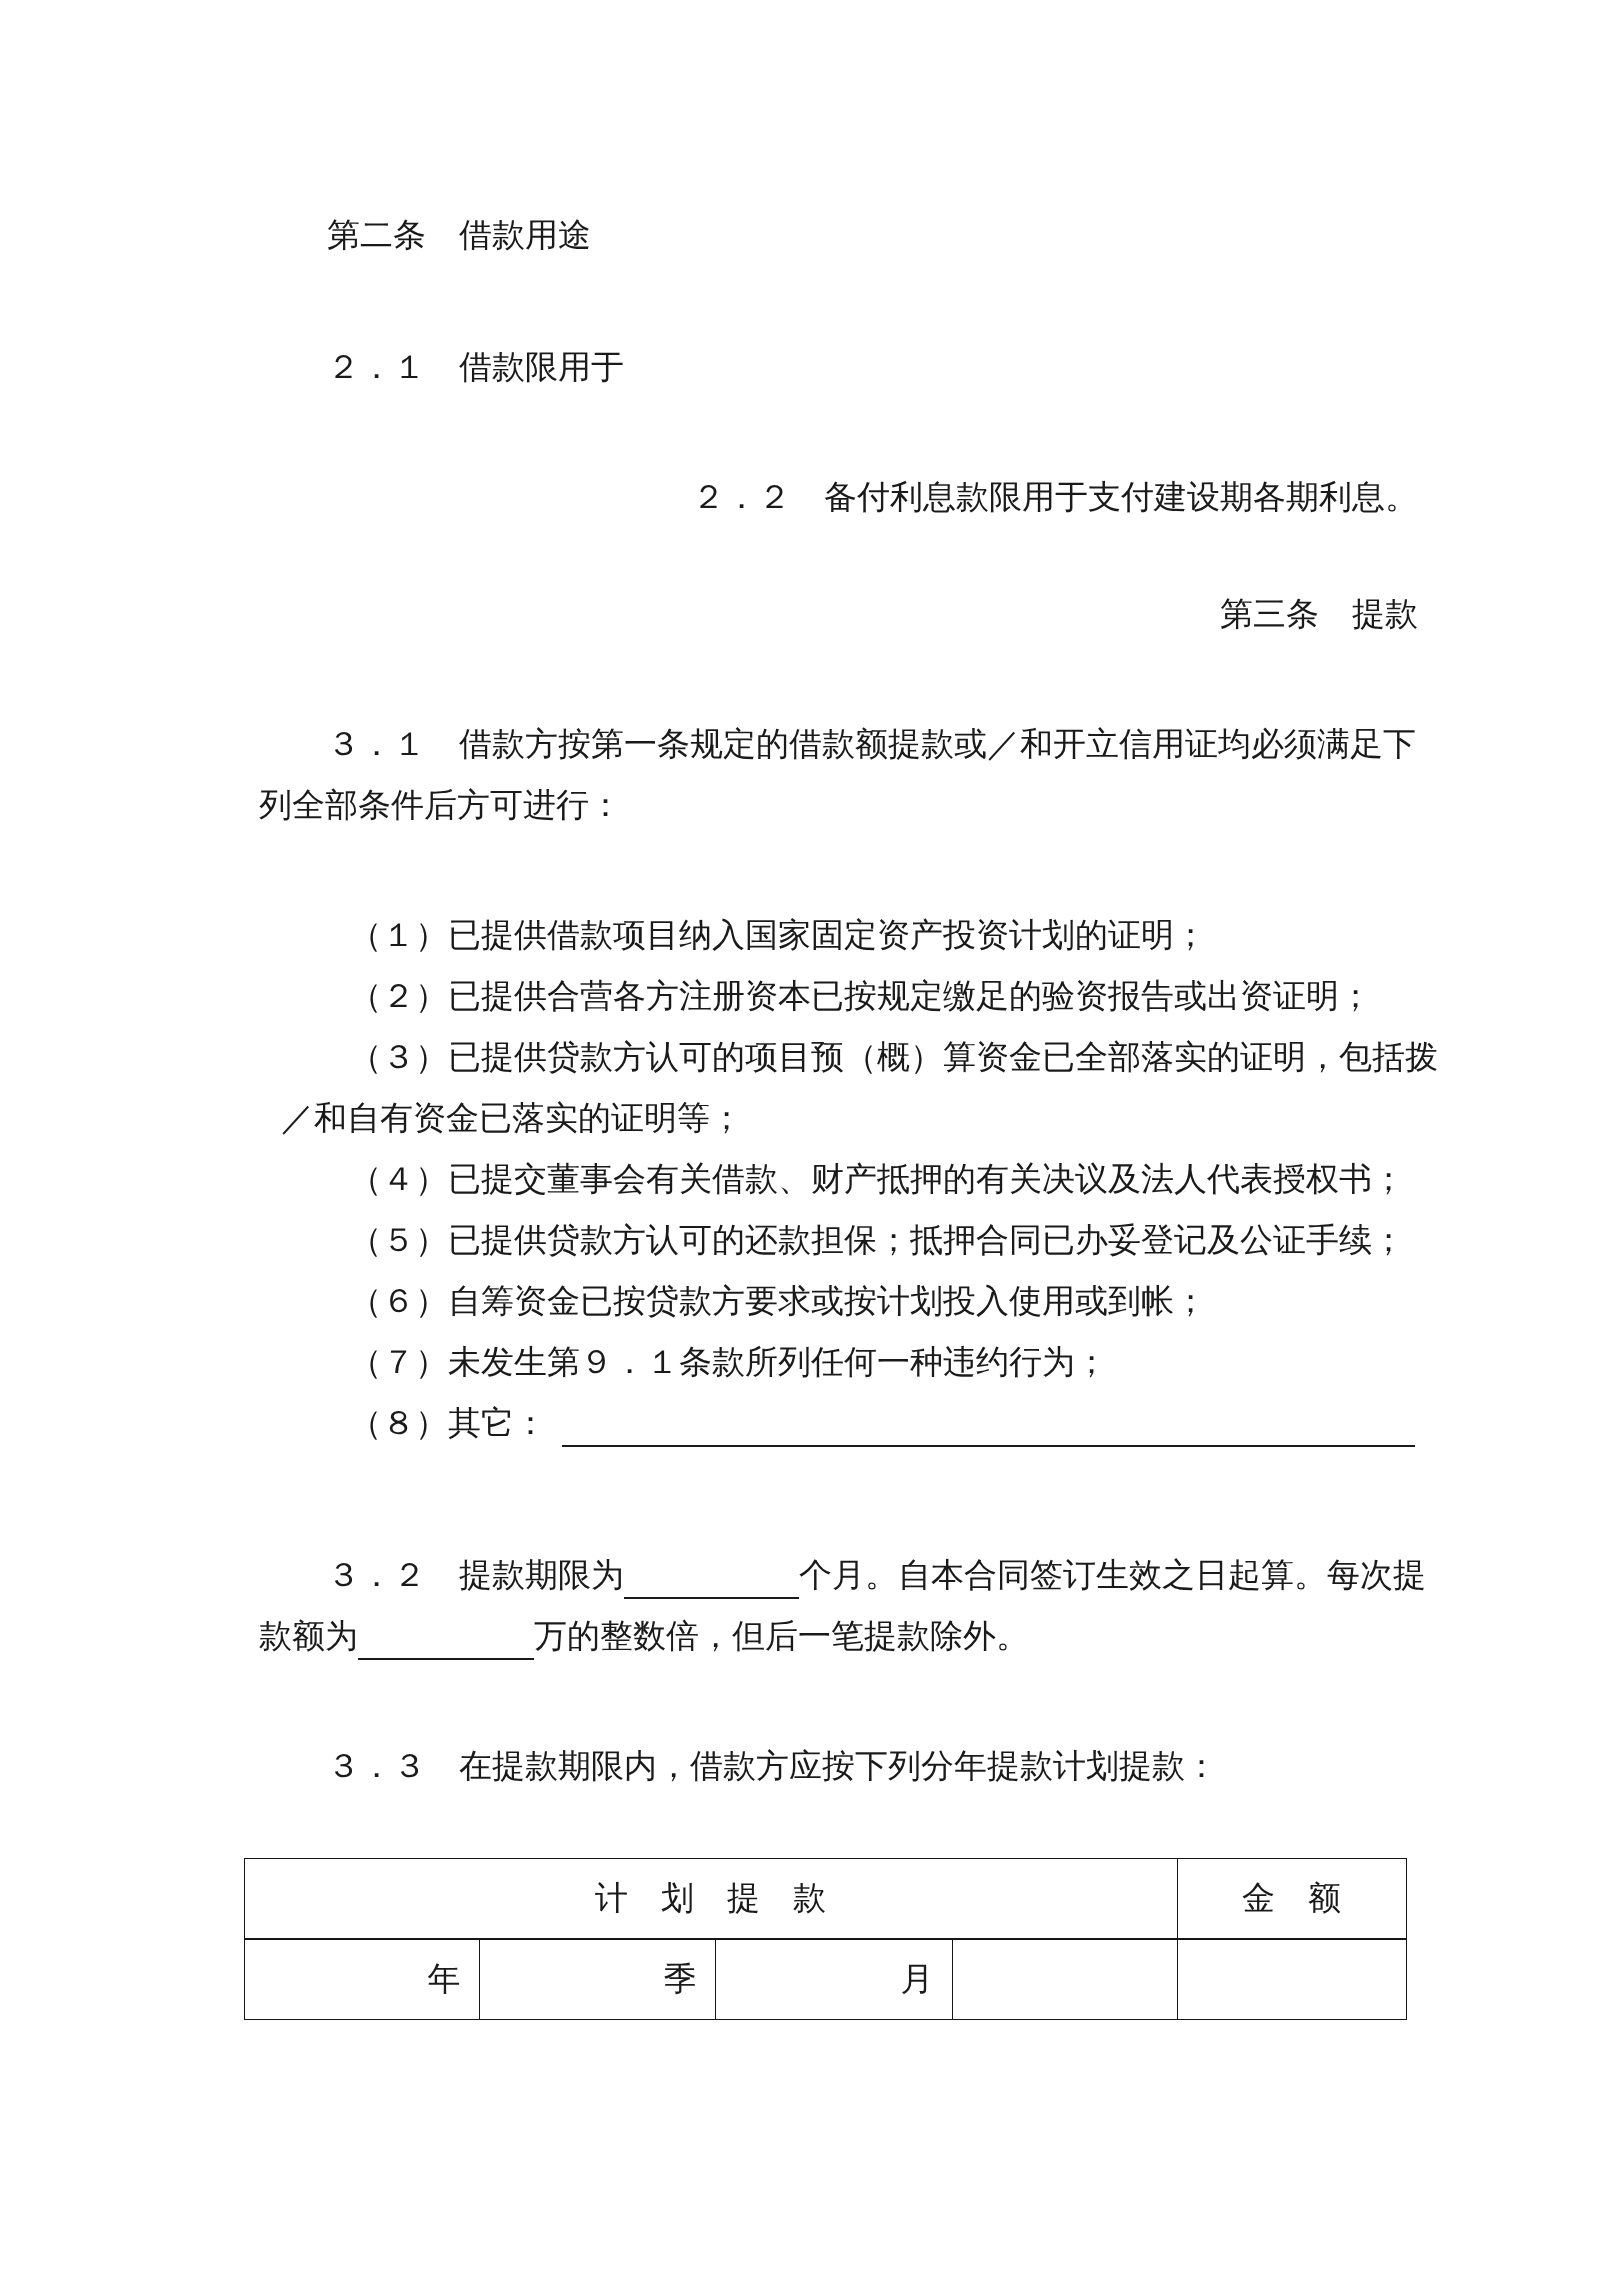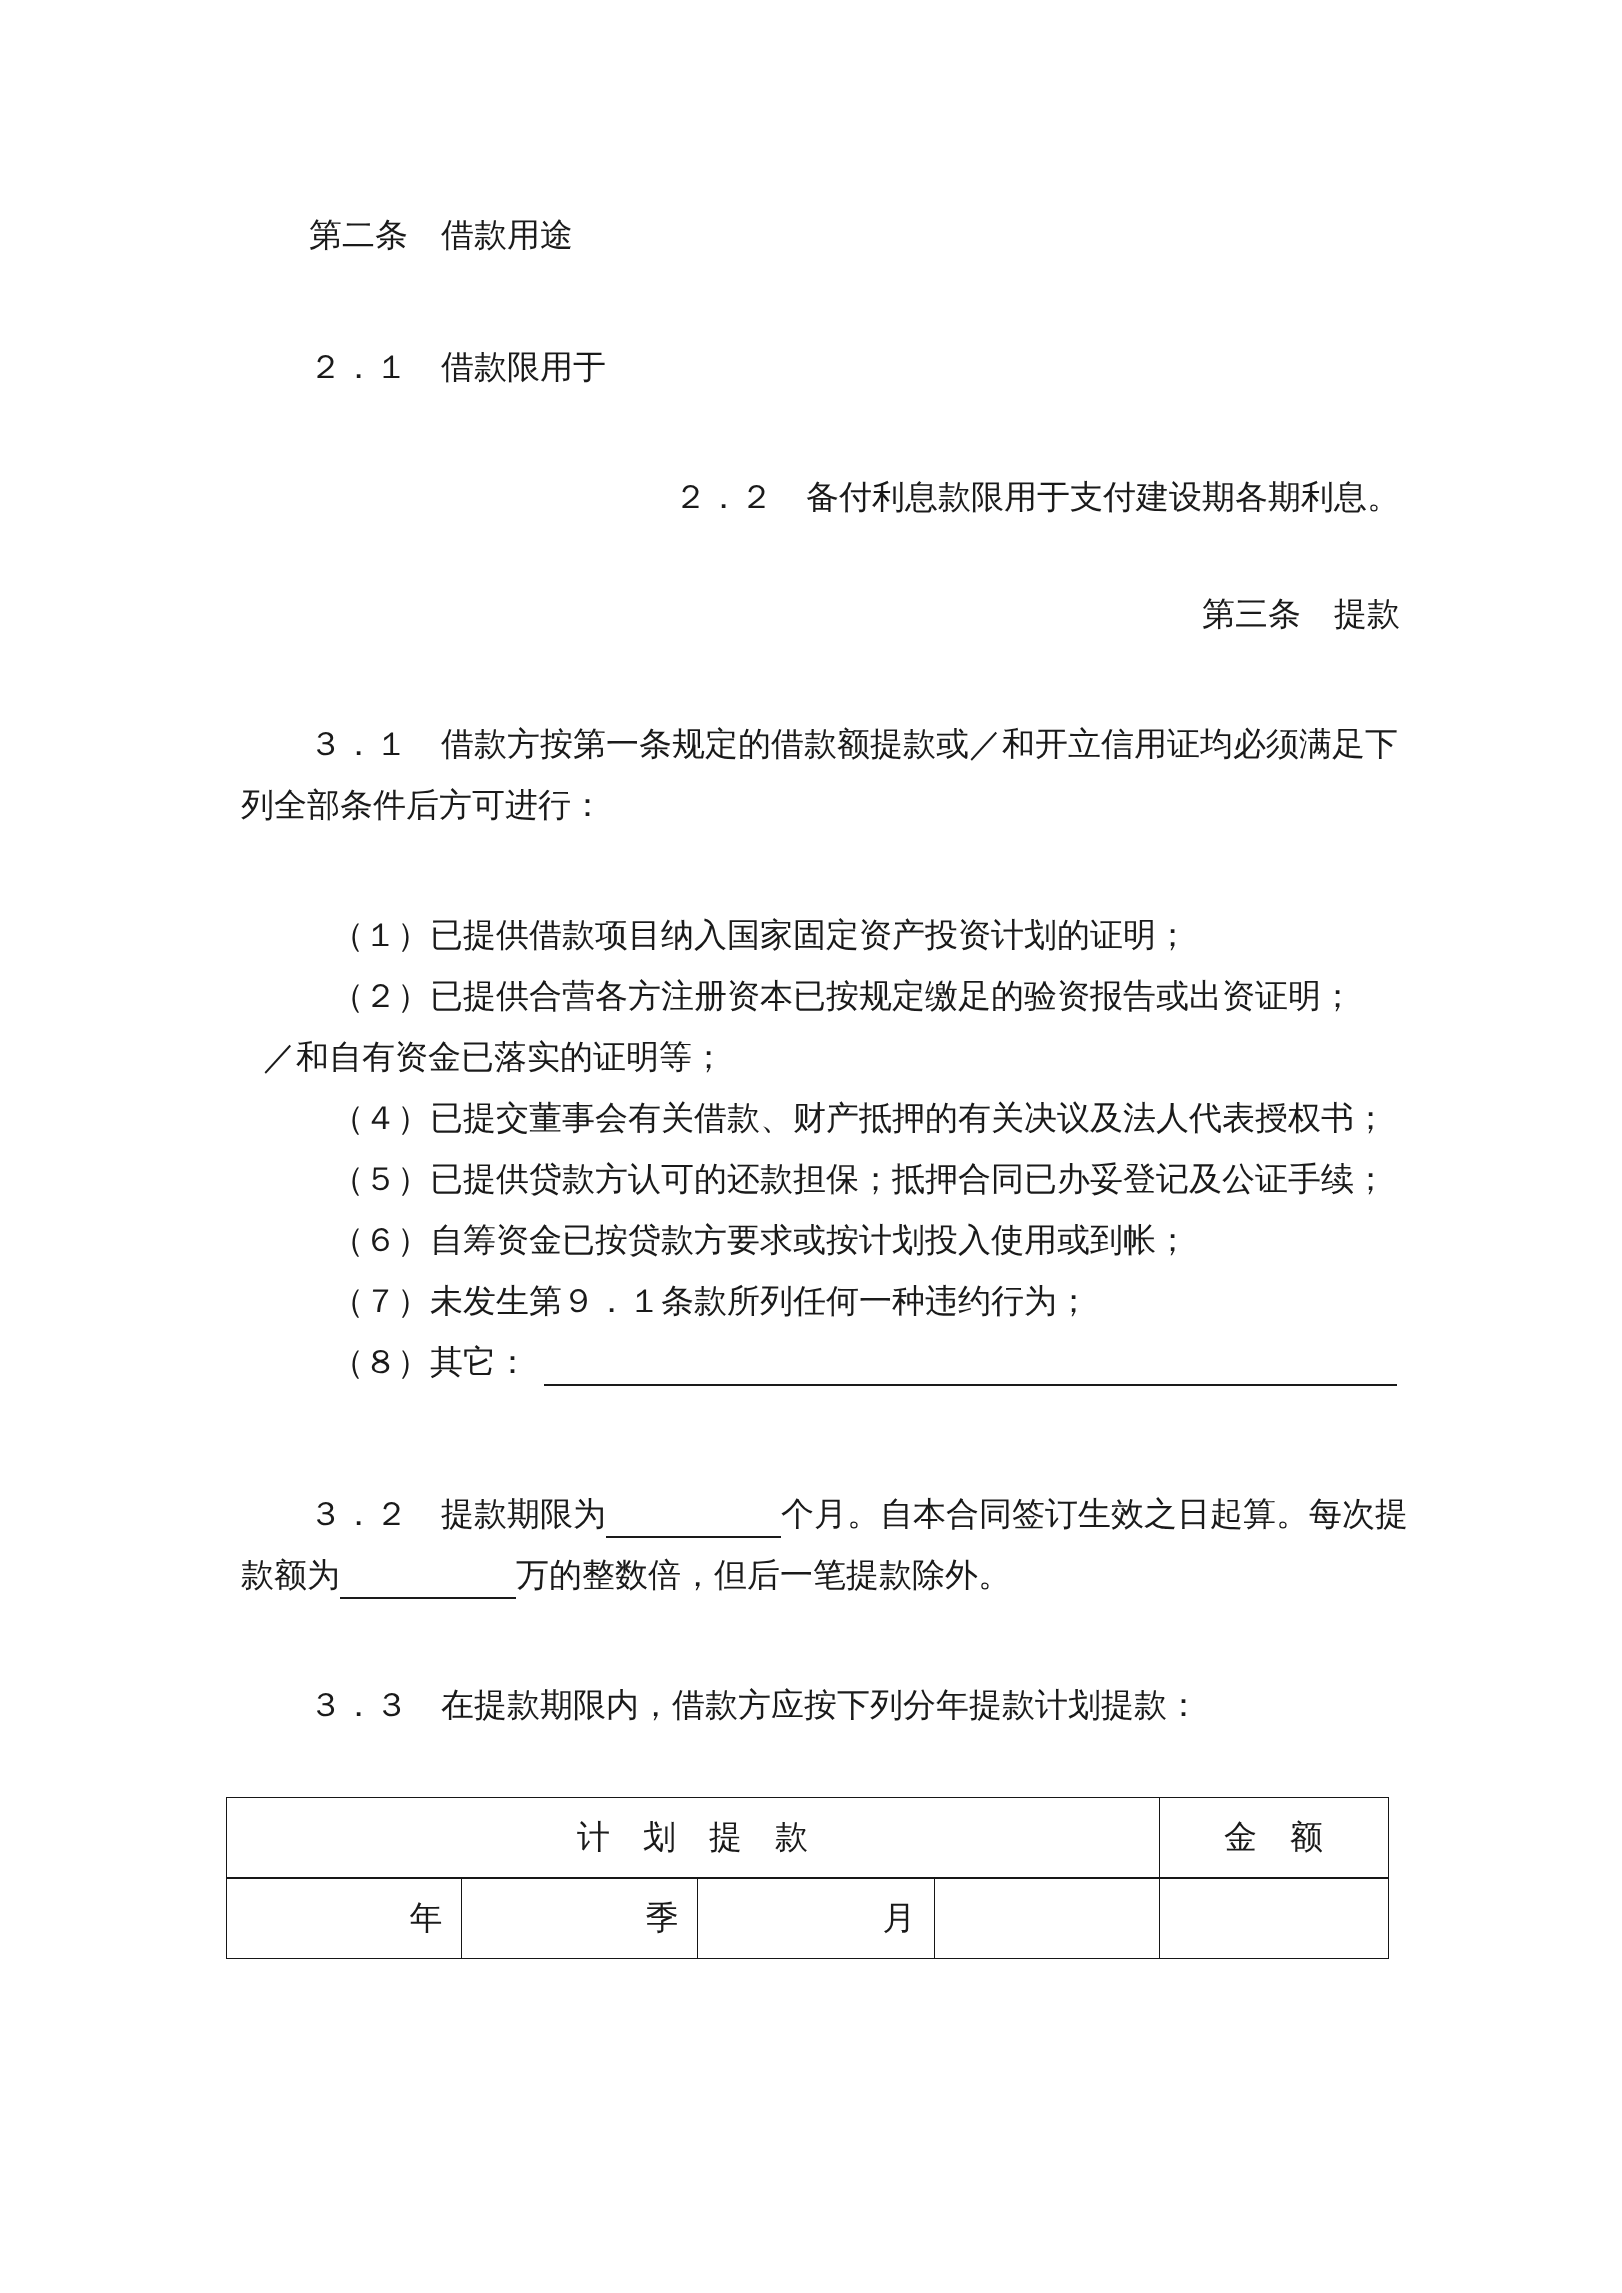--- a/index.html
+++ b/index.html
@@ -7,21 +7,21 @@
     position: relative;
     width: 1623px;
     height: 2294px;
     background: #ffffff;
     font-family: "Liberation Serif", "DejaVu Serif", serif;
     color: #1a1a1a;
     overflow: hidden;
   }
   .content {
     position: absolute;
-    left: 241px;
+    left: 259px;
     top: 0;
     width: 1159px;
     padding-top: 205px;
   }
   .line {
     font-size: 33px;
     line-height: 61px;
     white-space: nowrap;
   }
   .ind { padding-left: 68px; }
@@ -76,20 +76,21 @@
     <div class="line ind b-t3">第三条　提款</div>
 
     <div class="b-c31">
       <div class="line ind">３．１　借款方按第一条规定的借款额提款或／和开立信用证均必须满足下</div>
       <div class="line">列全部条件后方可进行：</div>
     </div>
 
     <div class="b-conds">
       <div class="line ind">（１）已提供借款项目纳入国家固定资产投资计划的证明；</div>
       <div class="line ind">（２）已提供合营各方注册资本已按规定缴足的验资报告或出资证明；</div>
+      <div class="line ind">（３）已提供贷款方认可的项目预（概）算资金已全部落实的证明，包括拨</div>
       <div class="line">／和自有资金已落实的证明等；</div>
       <div class="line ind">（４）已提交董事会有关借款、财产抵押的有关决议及法人代表授权书；</div>
       <div class="line ind">（５）已提供贷款方认可的还款担保；抵押合同已办妥登记及公证手续；</div>
       <div class="line ind">（６）自筹资金已按贷款方要求或按计划投入使用或到帐；</div>
       <div class="line ind">（７）未发生第９．１条款所列任何一种违约行为；</div>
       <div class="line ind">
         <span>（８）其它：</span><span class="uline u-other"></span>
       </div>
     </div>
 

